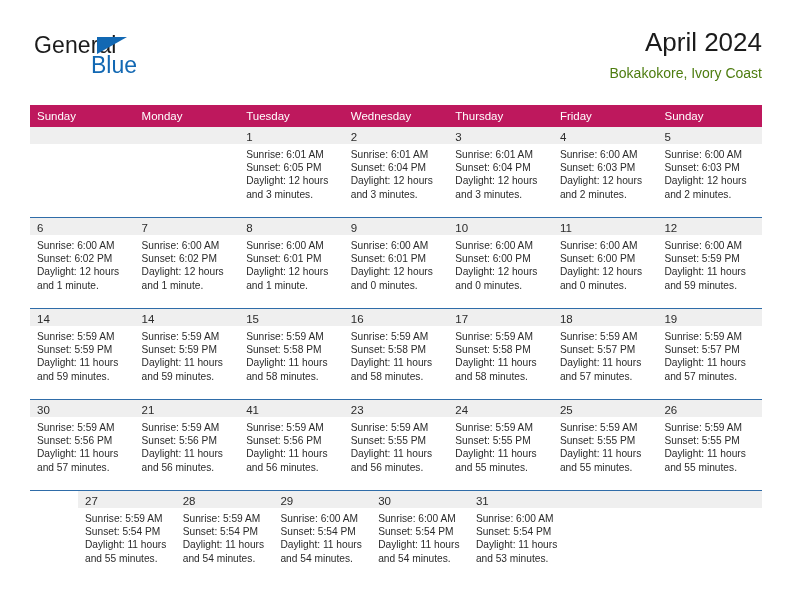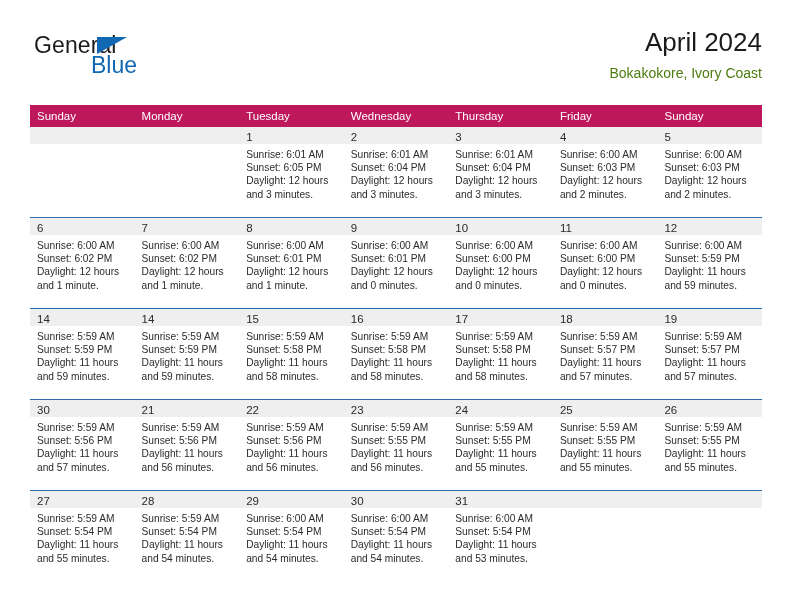--- a/index.html
+++ b/index.html
@@ -111,20 +111,21 @@
     white-space: nowrap;
     overflow: hidden;
   }
   .week-row {
     display: flex;
     height: 90px;
     border-bottom: 1.5px solid #2f6ca8;
   }
   .week-row:last-child {
     border-bottom: none;
+    margin-left: 48px;
   }
   .day-cell {
     flex: 1 1 0;
     min-width: 0;
     box-sizing: border-box;
     background: #ffffff;
     position: relative;
     overflow: hidden;
   }
   .day-number-band {
@@ -358,21 +359,21 @@
           </div>
           <div class="day-cell">
             <div class="day-number-band"><span class="day-number">21</span></div>
             <div class="day-info">
               <div>Sunrise: 5:59 AM</div>
               <div>Sunset: 5:56 PM</div>
               <div class="daylight-line">Daylight: 11 hours and 56 minutes.</div>
             </div>
           </div>
           <div class="day-cell">
-            <div class="day-number-band"><span class="day-number">22</span></div>
+            <div class="day-number-band"><span class="day-number">41</span></div>
             <div class="day-info">
               <div>Sunrise: 5:59 AM</div>
               <div>Sunset: 5:56 PM</div>
               <div class="daylight-line">Daylight: 11 hours and 56 minutes.</div>
             </div>
           </div>
           <div class="day-cell">
             <div class="day-number-band"><span class="day-number">23</span></div>
             <div class="day-info">
               <div>Sunrise: 5:59 AM</div>

